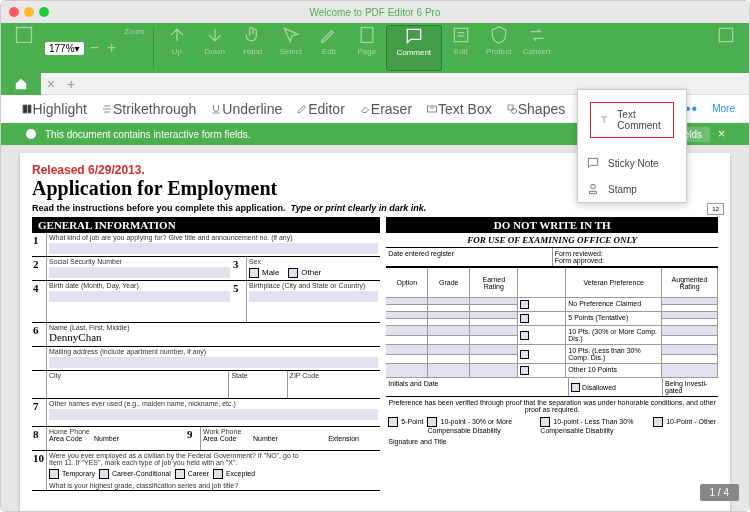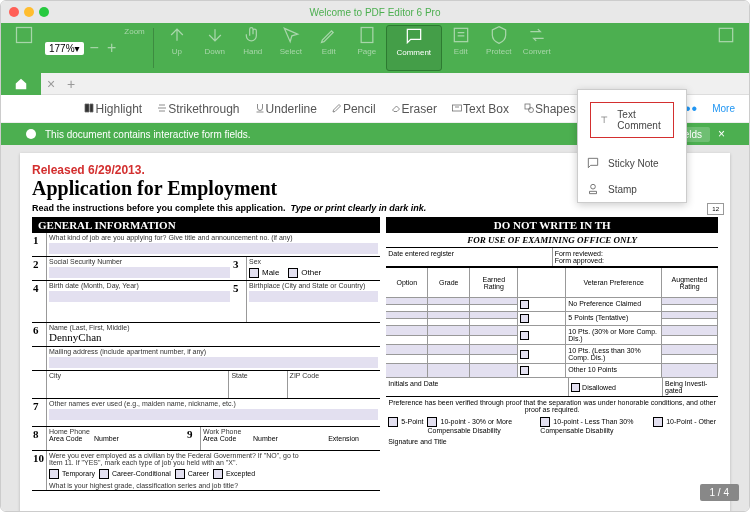--- a/index.html
+++ b/index.html
@@ -17,21 +17,21 @@
 .zoombox{display:flex;align-items:center;background:#fff;border-radius:2px;padding:1px 4px;font-size:10px;margin:0 2px}
 .rgroup.active{border:1px solid #2d7a31;border-radius:3px;background:#449e48}
 .rgroup.active svg{stroke:#fff}.rgroup.active .rl{color:#fff}
 .spacer{flex:1}
 .homebar{height:22px;background:#f0f0f0;display:flex;align-items:center;border-bottom:1px solid #ddd}
 .homebtn{width:40px;height:22px;background:#4CAF50;display:flex;align-items:center;justify-content:center}
 .homebtn svg{width:14px;height:14px;fill:#fff}
 .docname{flex:1;text-align:center;font-size:10px;color:#666}
 .hx{width:20px;text-align:center;color:#999;font-size:14px}
 .toolbar{height:28px;display:flex;align-items:center;justify-content:flex-end;padding:0 14px;gap:14px;border-bottom:1px solid #eee}
-.tbtn{display:flex;gap:0;font-size:12px;color:#555;cursor:pointer}
+.tbtn{display:flex;align-items:center;gap:0;font-size:14px;color:#555;cursor:pointer}
 .tbtn svg{width:12px;height:12px;stroke:#666;fill:none;stroke-width:1.5}
 .tbtn.hl svg{fill:#333}
 .dots3{color:#2196F3;letter-spacing:1px}
 .more{color:#2196F3;font-size:10px}
 .notice{height:22px;background:#4CAF50;display:flex;align-items:center;padding:0 24px;gap:8px;color:#fff;font-size:10px}
 .notice svg{width:12px;height:12px;fill:#fff}
 .notice .sp{flex:1}
 .hfbtn{background:rgba(255,255,255,.2);padding:2px 8px;border-radius:2px;display:flex;align-items:center;gap:4px}
 .nclose{font-size:12px;cursor:pointer}
 .canvas{position:absolute;top:144px;left:0;right:0;bottom:0;background:#e6e6e6;overflow:auto}
@@ -188,21 +188,21 @@
  <div class="tbtn">
       <svg viewBox="0 0 24 24">
         <path d="M7 4v8a5 5 0 0010 0V4M5 20h14"></path>
       </svg>
       <span>Underline</span>
     </div>
  <div class="tbtn">
       <svg viewBox="0 0 24 24">
         <path d="M4 20l4-1L19 8l-3-3L5 16z"></path>
       </svg>
-      <span>Pencil</span>
+      <span>Editor</span>
     </div>
  <div class="tbtn">
       <svg viewBox="0 0 24 24">
         <path d="M5 16l8-8 6 6-5 5H8z"></path>
       </svg>
       <span>Eraser</span>
     </div>
  <div class="tbtn">
       <svg viewBox="0 0 24 24">
         <rect x="3" y="6" width="18" height="12"></rect>

